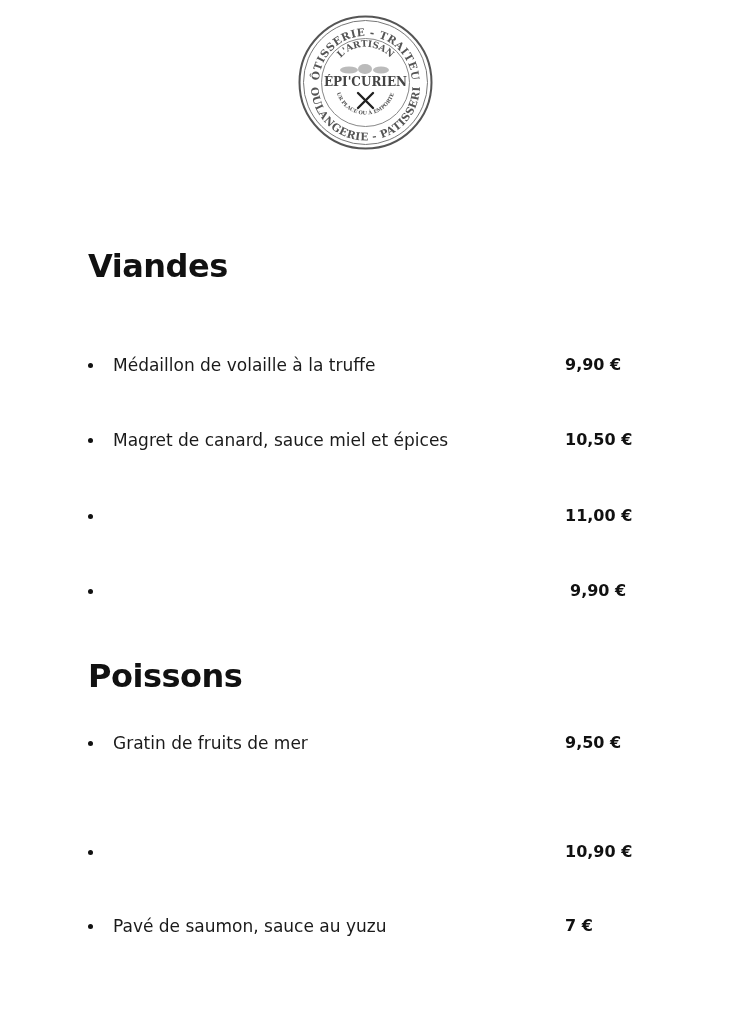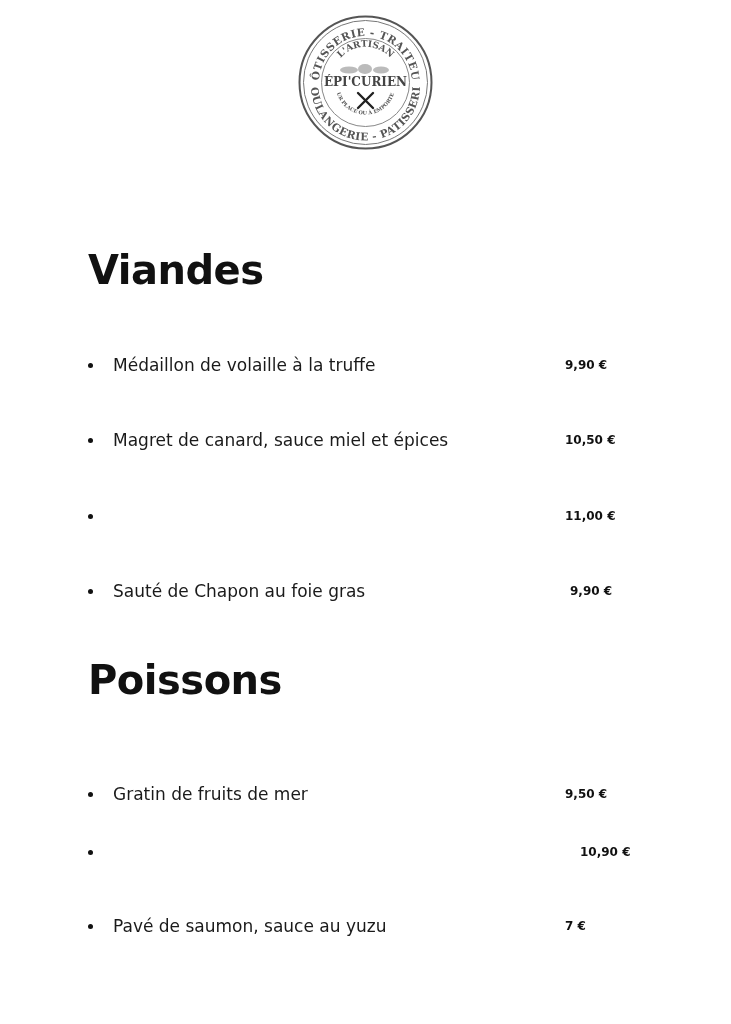--- a/index.html
+++ b/index.html
@@ -1,26 +1,26 @@
 <!DOCTYPE html>
 <html><head>
   <meta charset="utf-8">
   <style>
     html, body { margin: 0; padding: 0; background: #ffffff; }
     body { width: 731px; height: 1024px; position: relative; overflow: hidden;
            font-family: "DejaVu Sans", sans-serif; color: #111; }
     .logo { position: absolute; left: 297px; top: 14px; width: 137px; height: 137px; }
-    .section-title { position: absolute; left: 88px; font-weight: bold; font-size: 40px;
+    .section-title { position: absolute; left: 88px; font-weight: bold; font-size: 32px;
                      letter-spacing: -0.5px; margin: 0; line-height: 1; color: #111; }
     .item { position: absolute; left: 88px; width: 560px; height: 24px; }
     .bullet { position: absolute; left: 0; top: 9px; width: 5px; height: 5px;
               border-radius: 50%; background: #111; }
     .item-name { position: absolute; left: 25px; top: 0; font-size: 17px;
                  line-height: 22px; white-space: nowrap; color: #1a1a1a; }
-    .item-price { position: absolute; top: 0; font-size: 12px; font-weight: bold;
+    .item-price { position: absolute; top: 0; font-size: 16px; font-weight: bold;
                   line-height: 22px; white-space: nowrap; color: #111; }
   </style>
 </head>
 <body>
 
 <div class="logo">
   <svg width="137" height="137" viewBox="0 0 137 137">
     <defs>
       <path id="arcTop" d="M 22 68.5 A 46.5 46.5 0 0 1 115 68.5"></path>
       <path id="arcBottom" d="M 14 72 A 54.5 54.5 0 0 0 123 72"></path>
@@ -66,32 +66,31 @@
   <span class="bullet"></span>
   <span class="item-name">Magret de canard, sauce miel et épices</span>
   <span class="item-price" style="left:477px">10,50 €</span>
 </div>
 <div class="item" style="top:505px">
   <span class="bullet"></span>
   <span class="item-price" style="left:477px">11,00 €</span>
 </div>
 <div class="item" style="top:580px">
   <span class="bullet"></span>
-  <span class="item-name">Sauté de Chapon au foie gras</span>
   <span class="item-price" style="left:482px">9,90 €</span>
 </div>
 
 <h2 class="section-title" style="top:660px">Poissons</h2>
 
-<div class="item" style="top:783px">
+<div class="item" style="top:732px">
   <span class="bullet"></span>
   <span class="item-name">Gratin de fruits de mer</span>
   <span class="item-price" style="left:477px">9,50 €</span>
 </div>
 <div class="item" style="top:841px">
   <span class="bullet"></span>
-  <span class="item-price" style="left:492px">10,90 €</span>
+  <span class="item-price" style="left:477px">10,90 €</span>
 </div>
 <div class="item" style="top:915px">
   <span class="bullet"></span>
   <span class="item-name">Pavé de saumon, sauce au yuzu</span>
   <span class="item-price" style="left:477px">7 €</span>
 </div>
 
 </body></html>

